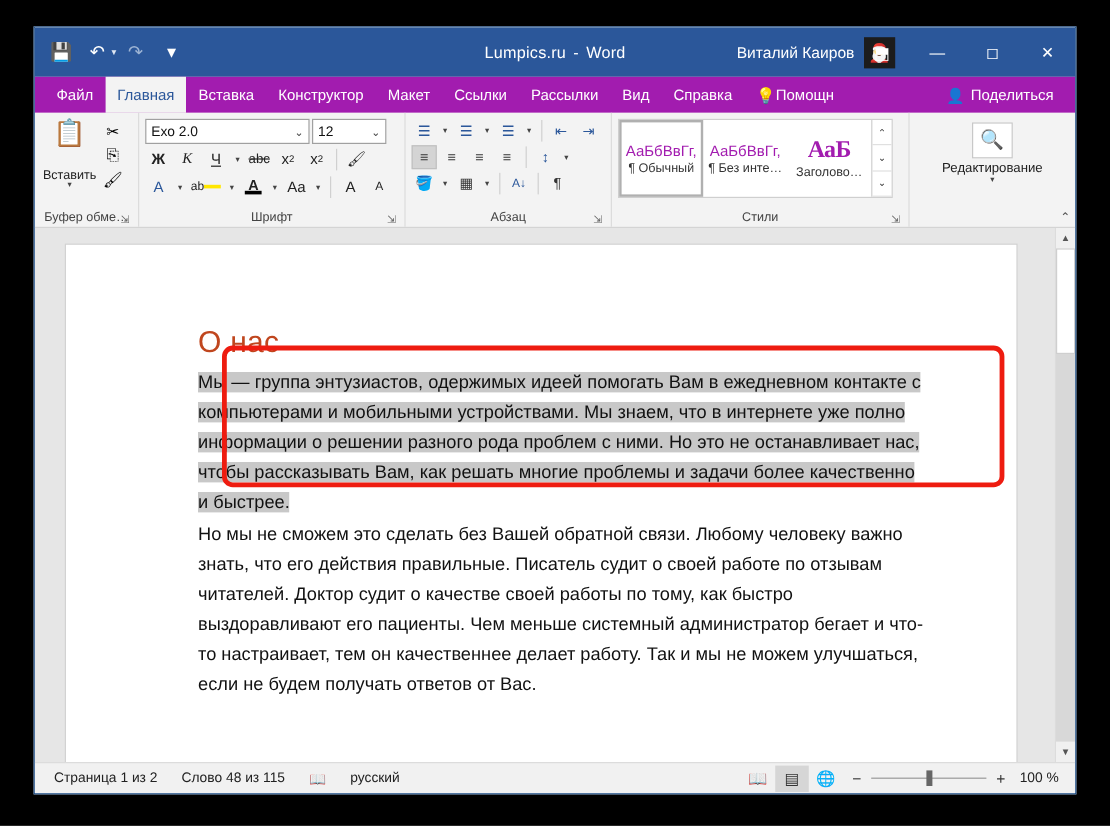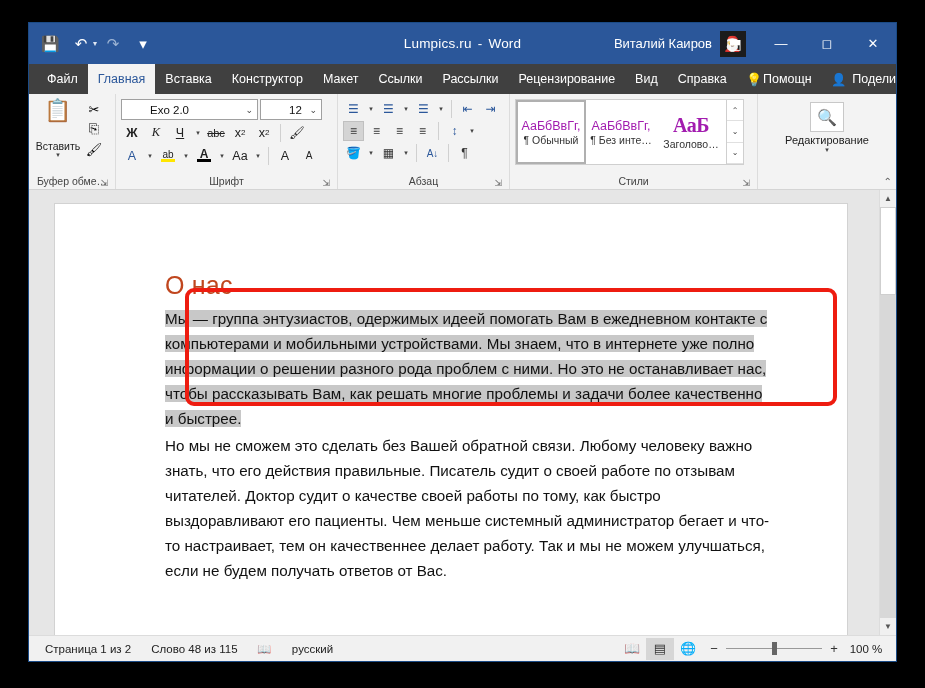--- a/index.html
+++ b/index.html
@@ -53,21 +53,21 @@
   }
   .wincontrols { position:absolute; right:0; top:0; height:41px; display:flex; }
   .wc {
     width:46px; height:41px; display:flex; align-items:center; justify-content:center;
     color:#fff; font-size:13px;
   }
   .wc.ribbon-opt { font-size:14px; }
 
   
   .tabstrip {
-    height:30px; flex:0 0 30px; background:#404040;
+    height:30px; flex:0 0 30px; background:#a21caf;
     display:flex; align-items:stretch; padding-left:8px; position:relative;
   }
   .tab {
     padding:0 10px; display:flex; align-items:center;
     color:#fff; font-size:12.5px; white-space:nowrap;
   }
   .tab.active { background:#f3f3f3; color:#2b579a; }
   .tab-right { margin-left:auto; display:flex; align-items:stretch; padding-right:8px; }
   .tab-right .tab { gap:5px; }
   .bulb { font-size:13px; }
@@ -103,21 +103,21 @@
   .sm-btn { width:24px; height:19px; display:flex; align-items:center; justify-content:center; font-size:13px; }
 
   
   .g-font { width:222px; }
   .font-rows { display:flex; flex-direction:column; gap:2px; padding-top:2px; width:100%; }
   .fr { display:flex; align-items:center; gap:2px; }
   .combo {
     height:21px; border:1px solid #a0a0a0; background:#fff;
     display:flex; align-items:center; padding:0 4px; font-size:11.5px; color:#111;
   }
-  .combo .cv { flex:1; overflow:hidden; white-space:nowrap;margin-left:24px; }
+  .combo .cv { flex:1; overflow:hidden; white-space:nowrap; }
   .combo .cc { font-size:9px; color:#444; }
   .combo.name { width:137px; }
   .combo.size { width:62px; }
   .fbtn {
     min-width:22px; height:21px; display:flex; align-items:center; justify-content:center;
     font-size:12.5px; color:#222; padding:0 2px;
   }
   .fbtn.bold { font-weight:bold; }
   .fbtn.ital { font-style:italic; font-family:"Liberation Serif", serif; }
   .fbtn.und { text-decoration:underline; }
@@ -272,21 +272,20 @@
     </div>
 
     <div class="tabstrip">
       <div class="tab">Файл</div>
       <div class="tab active">Главная</div>
       <div class="tab">Вставка</div>
       <div class="tab">Конструктор</div>
       <div class="tab">Макет</div>
       <div class="tab">Ссылки</div>
       <div class="tab">Рассылки</div>
-      <div class="tab">Рецензирование</div>
       <div class="tab">Вид</div>
       <div class="tab">Справка</div>
       <div class="tab">
         <span class="bulb">💡</span>
         <span>Помощн</span>
       </div>
       <div class="tab-right">
         <div class="tab">
           <span>👤</span>
           <span>Поделиться</span>
@@ -343,21 +342,21 @@
               <div class="fbtn">
                 <span>x</span>
                   <span class="sup">2</span>
               </div>
               <div class="vsep"></div>
               <div class="fbtn">🖌</div>
             </div>
             <div class="fr">
               <div class="fbtn blue">A</div>
               <div class="caretmini">▾</div>
-              <div class="fbtn" style="flex-direction:column;line-height:10px;">
+              <div class="fbtn" style="flex-direction:row;line-height:10px;">
                 <span style="font-size:10px;">ab</span>
                 <span class="underbar" style="background:#ffe600;width:14px;"></span>
               </div>
               <div class="caretmini">▾</div>
               <div class="fbtn" style="flex-direction:column;line-height:11px;">
                 <span style="font-size:12px;font-weight:bold;">A</span>
                 <span class="underbar" style="background:#000;width:14px;"></span>
               </div>
               <div class="caretmini">▾</div>
               <div class="fbtn">Aa</div>

